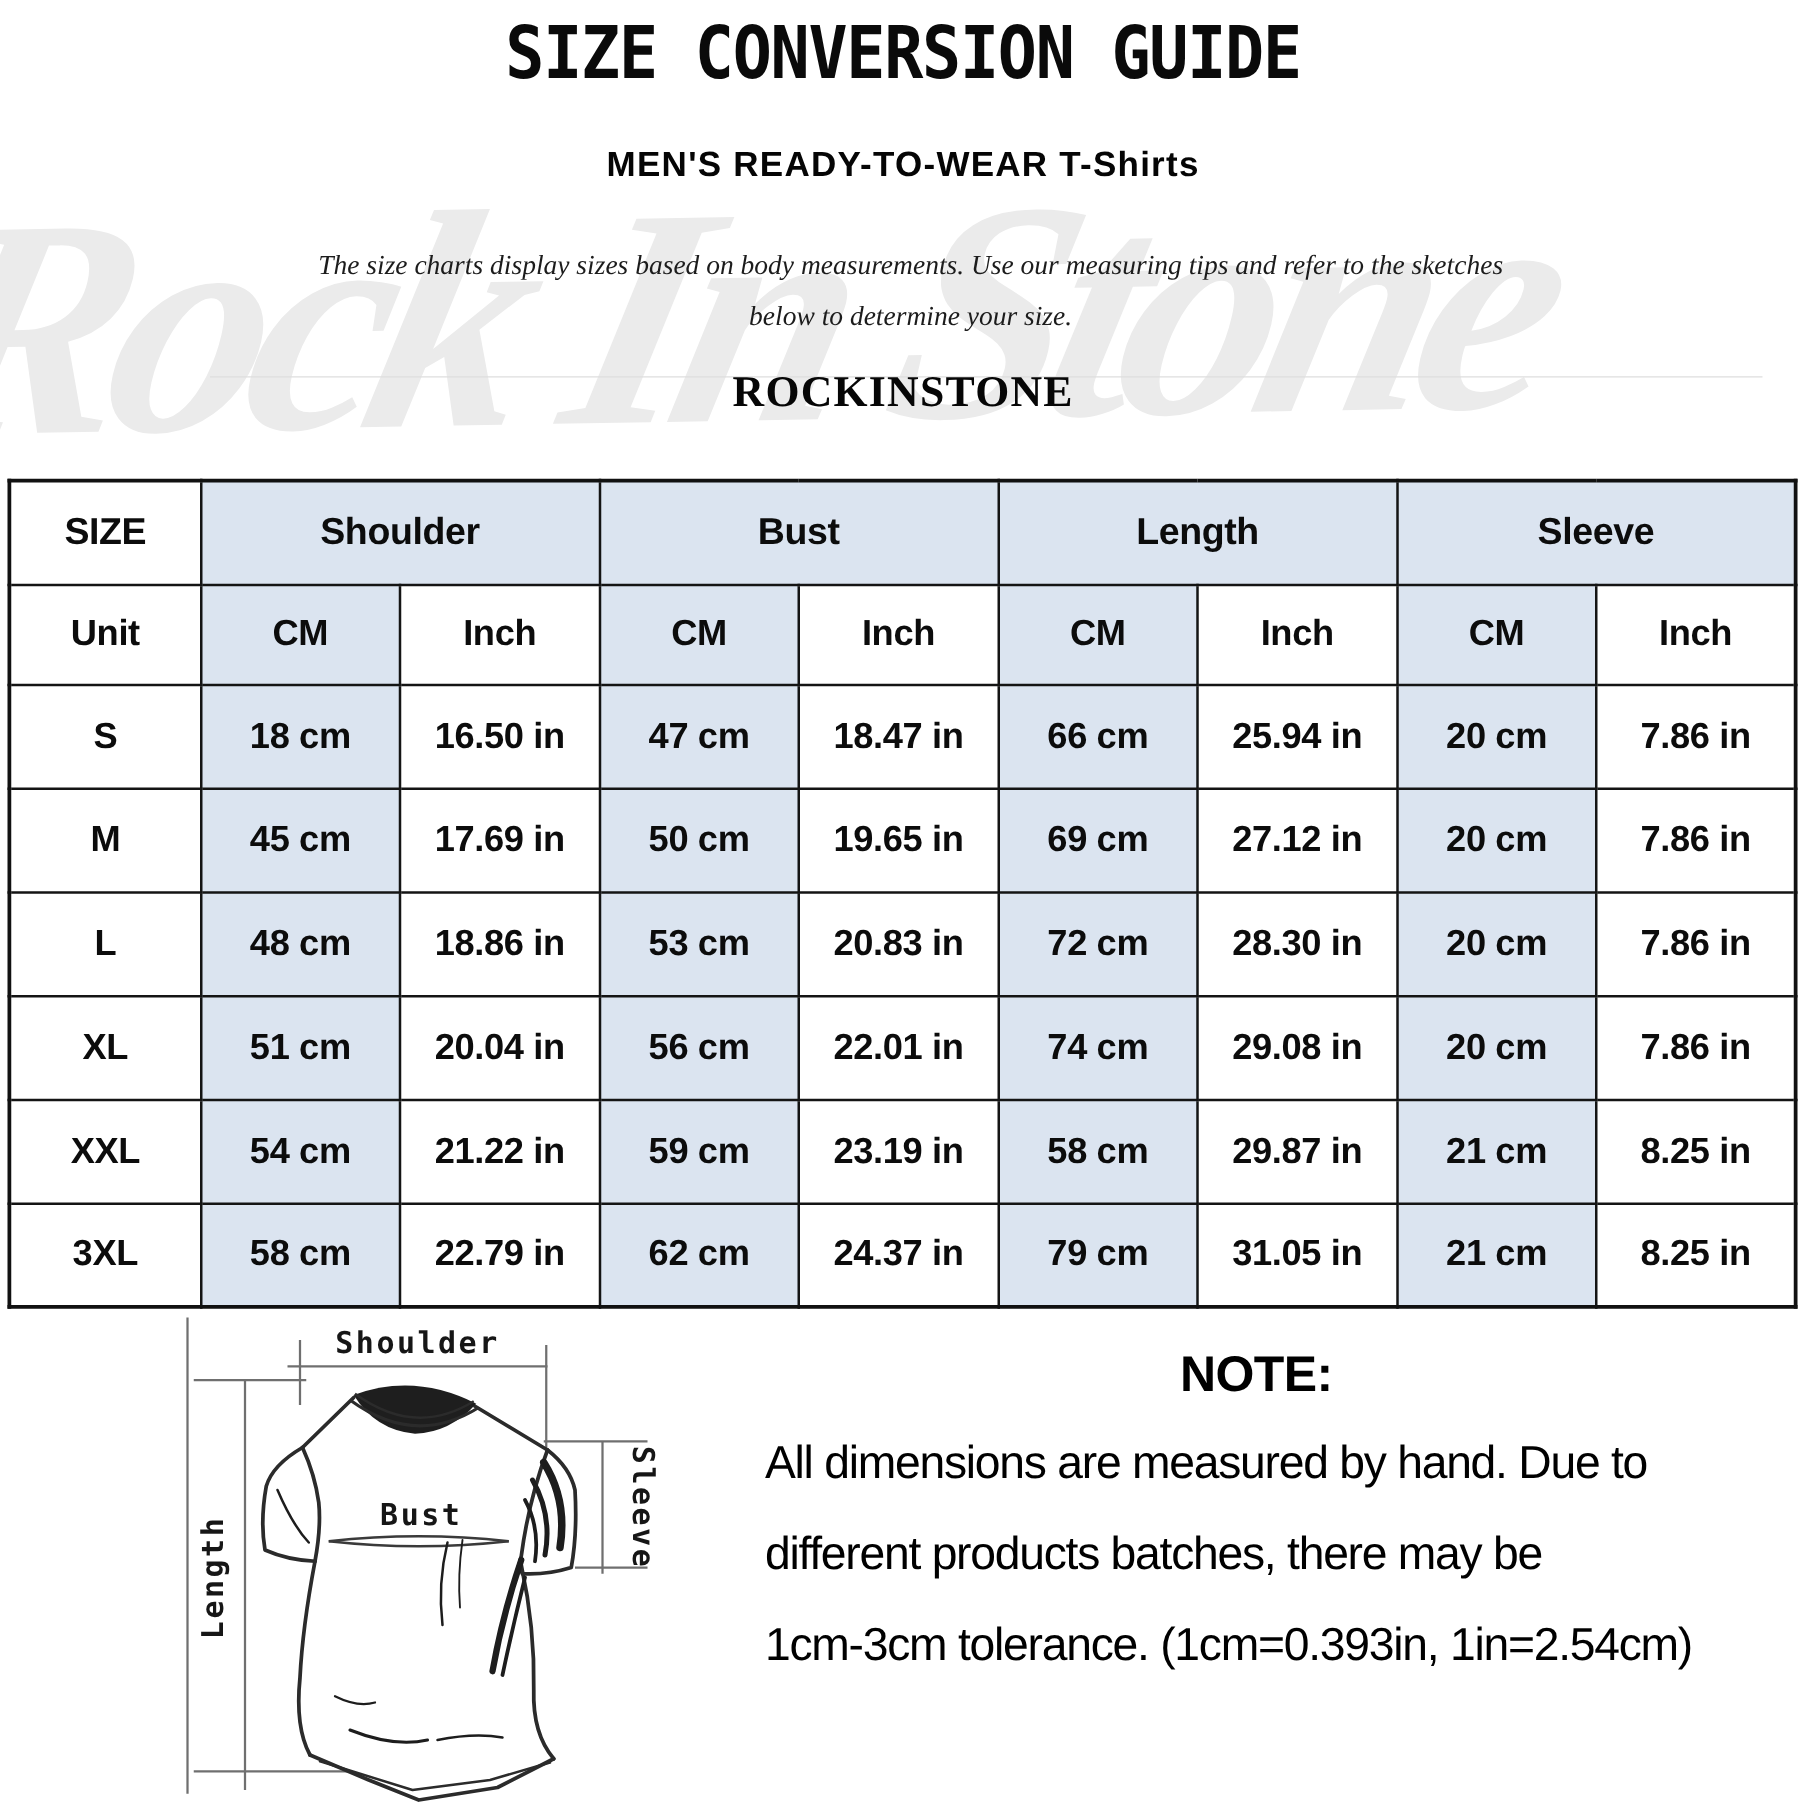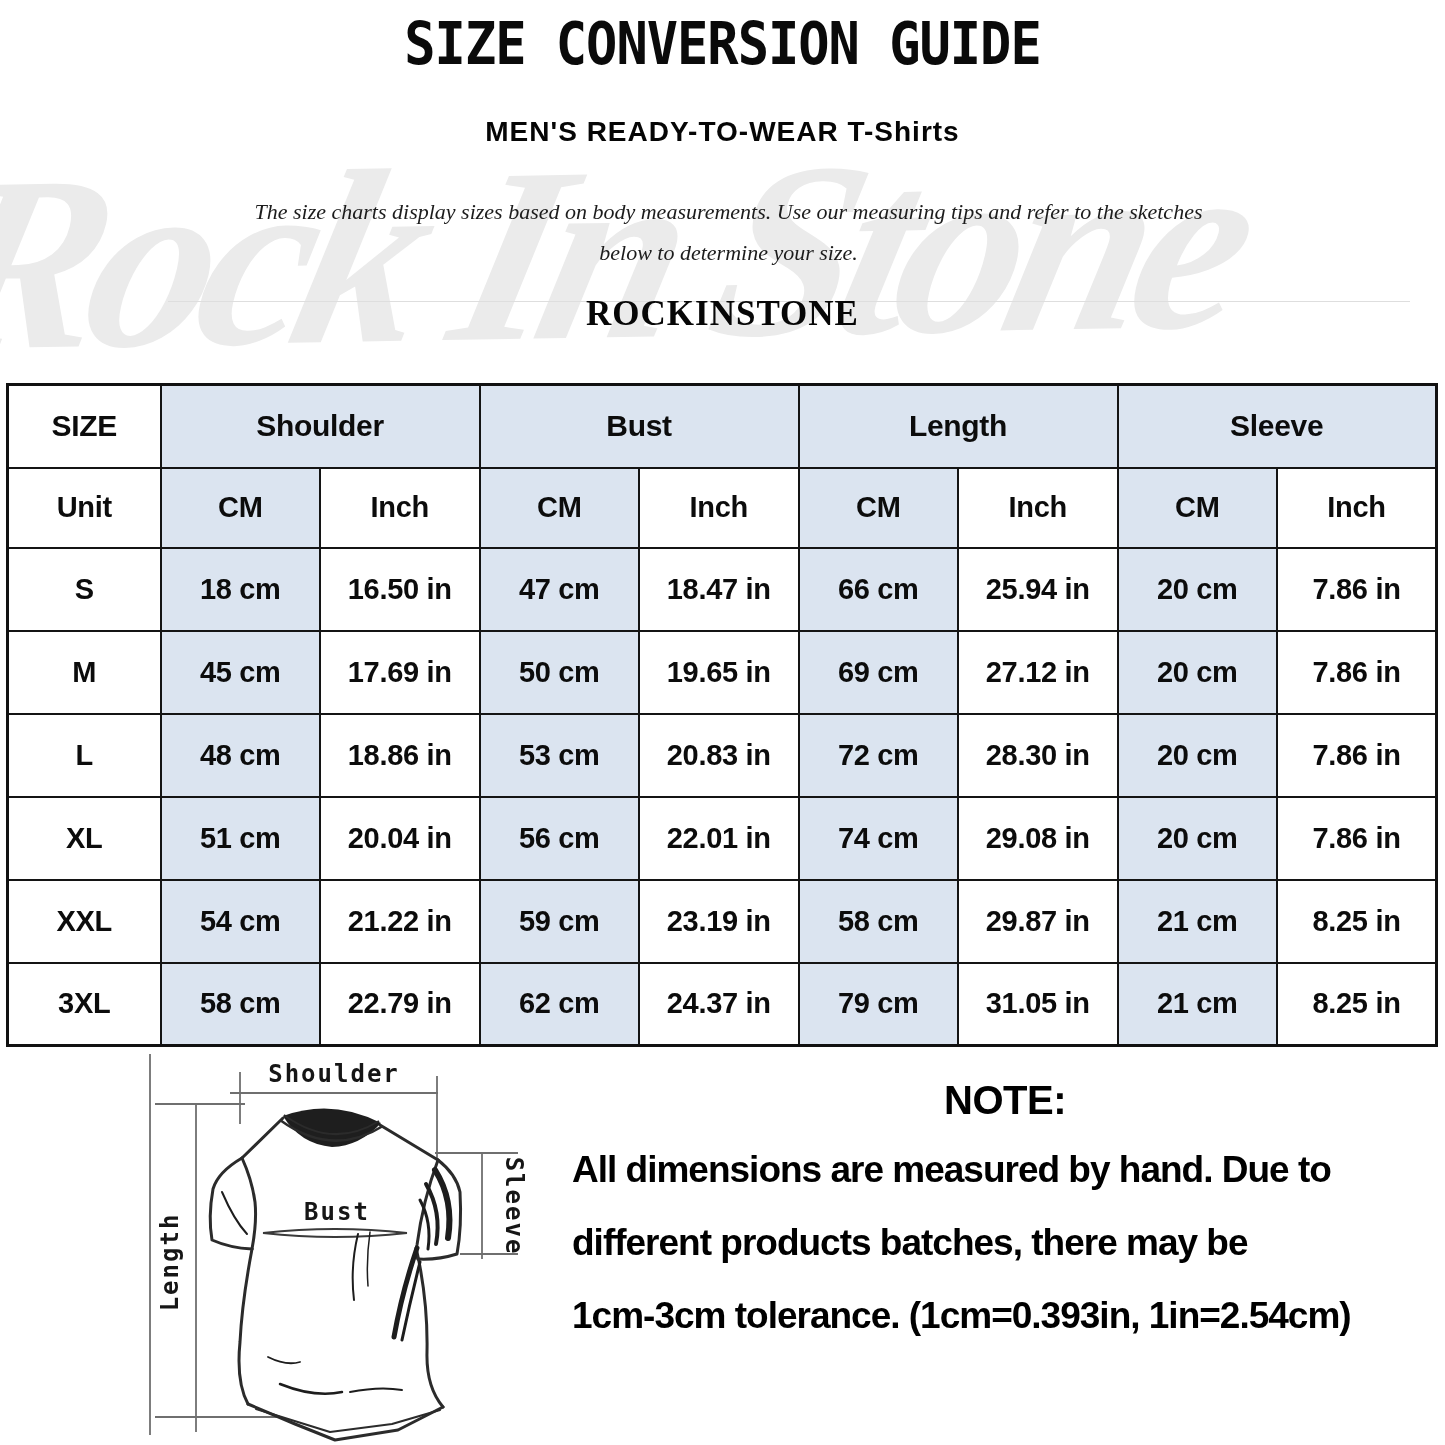--- a/index.html
+++ b/index.html
@@ -58,21 +58,21 @@
   .shade { background:#dbe4f0; }
   
   .diagram { position:absolute; left:130px; top:1052px; z-index:2; }
   .diagram text {
     font-family:"DejaVu Sans Mono", monospace; font-size:24px; font-weight:bold;
     letter-spacing:2px; fill:#161616;
   }
   
   .note { position:absolute; left:572px; top:1078px; width:866px; z-index:2; }
   .note-title { font-size:40px; font-weight:bold; margin-bottom:26px; letter-spacing:-0.5px;text-align:center; }
-  .note-line  { font-size:37px; font-weight:bold; letter-spacing:-1px; margin-bottom:31px; white-space:nowrap; }
+  .note-line  { font-size:37px; font-weight:normal; letter-spacing:-1px; margin-bottom:31px; white-space:nowrap;margin-left:40px; }
 </style>
 </head>
 <body>
 
 <div class="canvas">
 
   <div class="watermark">Rock In Stone</div>
   <div class="divider-line"></div>
 
   <h1 class="title">SIZE CONVERSION GUIDE</h1>

